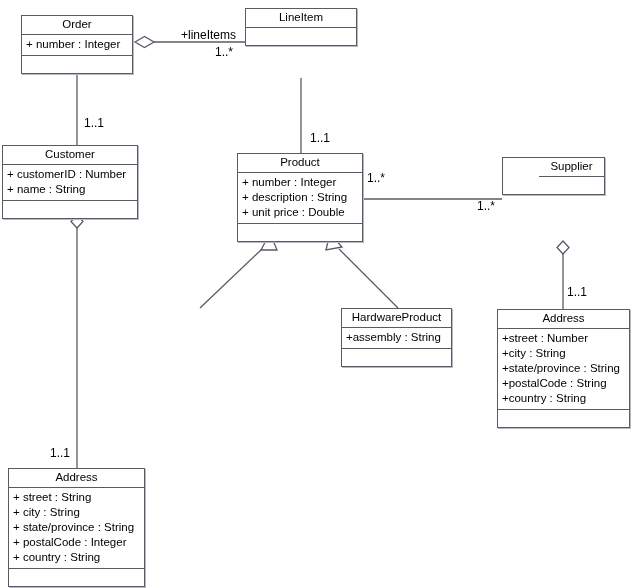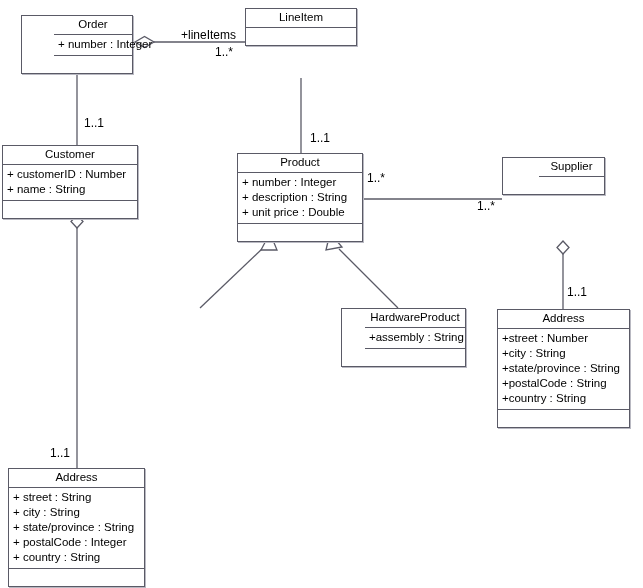--- a/index.html
+++ b/index.html
@@ -100,21 +100,21 @@
       <line x1="200" y1="308" x2="263" y2="248" stroke="#5a5a66" stroke-width="1.3"></line>
       <polygon points="270,233 261,250 277,250" fill="#ffffff" stroke="#5a5a66" stroke-width="1.3"></polygon>
     </g>
 
     <g>
       <line x1="398" y1="308" x2="339" y2="249" stroke="#5a5a66" stroke-width="1.3"></line>
       <polygon points="330,233 326,250 342,247" fill="#ffffff" stroke="#5a5a66" stroke-width="1.3"></polygon>
     </g>
   </svg>
 
-  <div class="uml-class" style="left:21px; top:15px; width:112px;padding-left:32px;">
+  <div class="uml-class" style="left:21px; top:15px; width:112px;">
     <div class="uml-name">Order</div>
     <div class="uml-attrs">
       <div class="uml-attr">+ number : Integer</div>
     </div>
     <div class="uml-ops"></div>
   </div>
 
   <div class="uml-class" style="left:245px; top:8px; width:112px;">
     <div class="uml-name">LineItem</div>
     <div class="uml-ops"></div>
@@ -138,21 +138,21 @@
     </div>
     <div class="uml-ops"></div>
   </div>
 
   <div class="uml-class" style="left:502px; top:157px; width:103px;padding-left:36px;">
     <div class="uml-name">Supplier</div>
     <div class="uml-ops"></div>
   </div>
 
 
-  <div class="uml-class" style="left:341px; top:308px; width:125px;padding-left:23px;">
+  <div class="uml-class" style="left:341px; top:308px; width:111px;">
     <div class="uml-name">HardwareProduct</div>
     <div class="uml-attrs">
       <div class="uml-attr">+assembly : String</div>
     </div>
     <div class="uml-ops"></div>
   </div>
 
   <div class="uml-class" style="left:497px; top:309px; width:133px;">
     <div class="uml-name">Address</div>
     <div class="uml-attrs">

